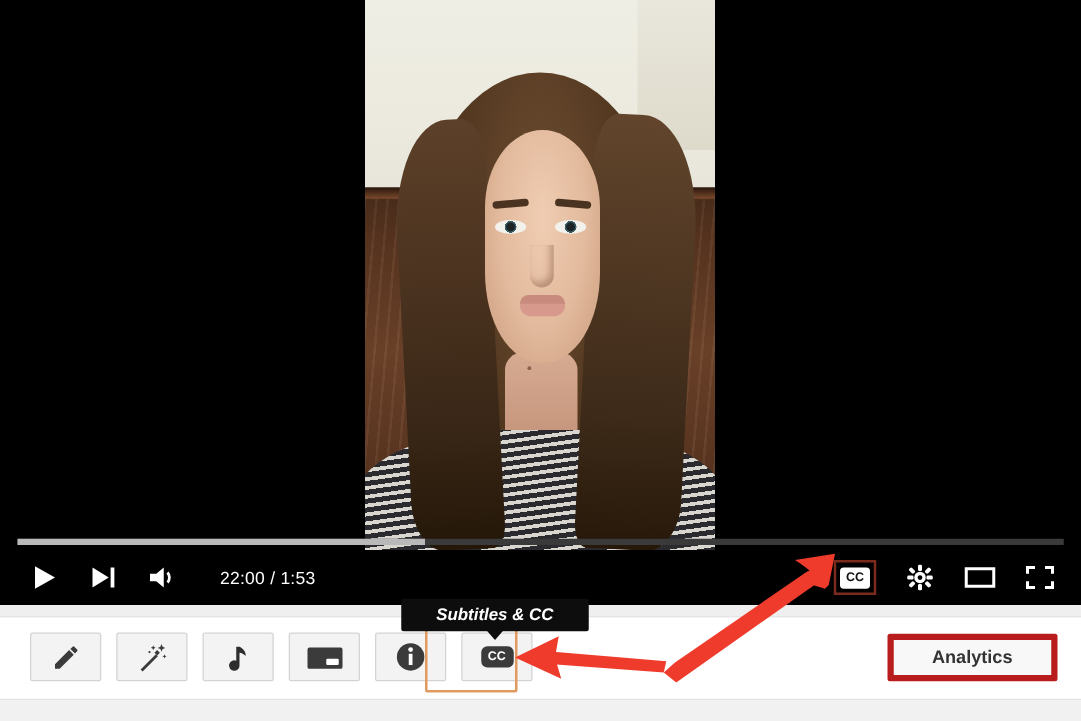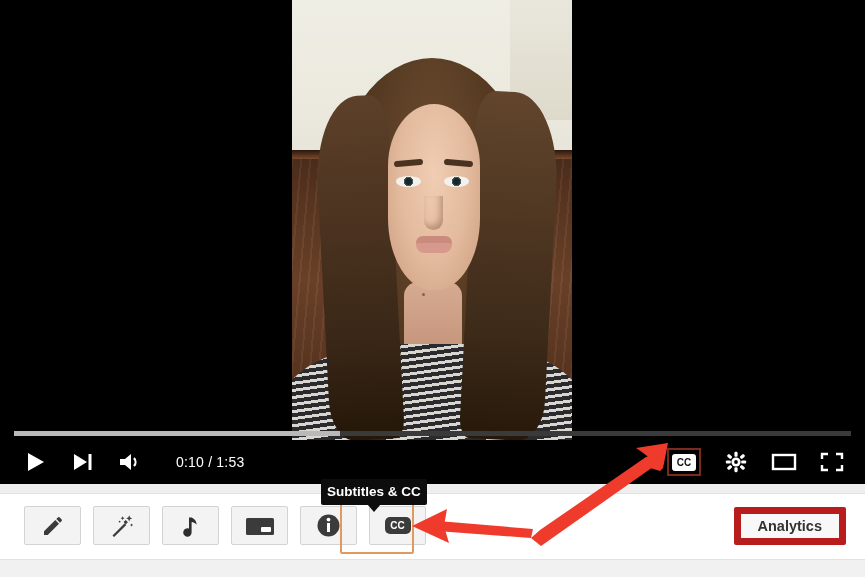--- a/index.html
+++ b/index.html
@@ -176,35 +176,36 @@
   }
   .tool-btn.hl-wrap { position:relative; }
   .hl-ring {
     position:absolute; left:340px; top:4px; width:74px; height:56px;
     border:2px solid #e09a5f; border-radius:2px; pointer-events:none;
     z-index: 5;
   }
 
   .right-btns { position:absolute; right:19px; top:13px; display:flex; gap:12px; }
   .txt-btn {
-    height:38px; padding:0 17px;
-    background:#f8f8f8; border:7px solid #b91c1c; border-radius:2px;
+    height:38px; padding:0 31px;
+    background:#f8f8f8; border:5px solid #b91c1c; border-radius:2px;
     font-size:14.5px; color:#333; font-weight:bold;
     display:flex; align-items:center; cursor:pointer;
     font-family:"Liberation Sans", sans-serif;
   }
 
   
   .tooltip {
     position:absolute; left:321px; top:479px;
     background:#0d0d0d; color:#fff;
-    padding:5px 6px 6px; border-radius:2px;
+    padding:5px 28px 6px; border-radius:2px;
     font-size:13.5px; font-weight:bold; white-space:nowrap;
     z-index: 30;
     font-family:"Liberation Sans", sans-serif;
+    font-style:italic;
   }
   .tooltip:after {
     content:""; position:absolute; left:50%; bottom:-7px; margin-left:-7px;
     width:0; height:0; border-left:7px solid transparent;
     border-right:7px solid transparent; border-top:8px solid #0d0d0d;
   }
 
   
   .arrow-layer {
     position:absolute; left:0; top:0; width:865px; height:577px;
@@ -263,21 +264,21 @@
             <polygon points="2,2 15,10 2,18" fill="#ffffff"></polygon>
             <rect x="16.5" y="2" width="3" height="16" fill="#ffffff"></rect>
           </svg>
         </div>
         <div class="ctrl-btn">
           <svg width="24" height="20" viewBox="0 0 24 20">
             <polygon points="1,7 6,7 12,2 12,18 6,13 1,13" fill="#ffffff"></polygon>
             <path d="M15 6 A6 6 0 0 1 15 14" stroke="#ffffff" stroke-width="2.2" fill="none"></path>
           </svg>
         </div>
-        <div class="time-display">0:10 / 1:53</div>
+        <div class="time-display">22:00 / 1:53</div>
       </div>
 
       <div class="ctrl-right">
         <div class="cc-player-box">
           <div class="cc-chip">CC</div>
         </div>
         <div class="ctrl-btn">
           <svg width="24" height="24" viewBox="0 0 24 24">
             <path fill="#ffffff" d="M12 8.2a3.8 3.8 0 1 0 0 7.6 3.8 3.8 0 0 0 0-7.6zm0 5.6a1.8 1.8 0 1 1 0-3.6 1.8 1.8 0 0 1 0 3.6z"></path>
             <path fill="#ffffff" d="M20.3 13.4c.05-.45.08-.92.08-1.4s-.03-.95-.09-1.4l2.06-1.55a.5.5 0 0 0 .12-.63l-1.95-3.38a.5.5 0 0 0-.6-.22l-2.43.98a7.4 7.4 0 0 0-2.42-1.4L14.72.94a.5.5 0 0 0-.5-.42H10.3a.5.5 0 0 0-.49.42l-.37 2.44a7.7 7.7 0 0 0-2.42 1.4l-2.43-.98a.5.5 0 0 0-.6.22L2.04 7.4a.5.5 0 0 0 .12.63l2.06 1.56c-.06.45-.1.93-.1 1.4s.04.95.1 1.4L2.16 13.95a.5.5 0 0 0-.12.63l1.95 3.38c.12.22.38.3.6.22l2.43-.98a7.4 7.4 0 0 0 2.42 1.4l.37 2.45c.03.24.24.42.49.42h3.9c.25 0 .46-.18.5-.42l.36-2.45a7.6 7.6 0 0 0 2.42-1.4l2.43.98c.22.09.48 0 .6-.22l1.95-3.38a.5.5 0 0 0-.12-.63l-2.04-1.55z" opacity="0.001"></path>

